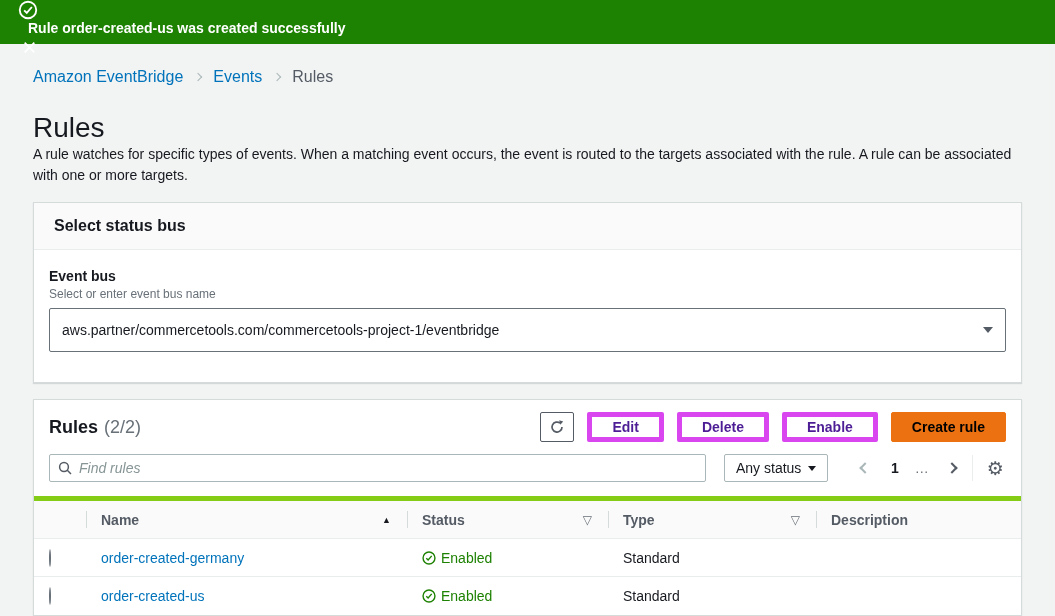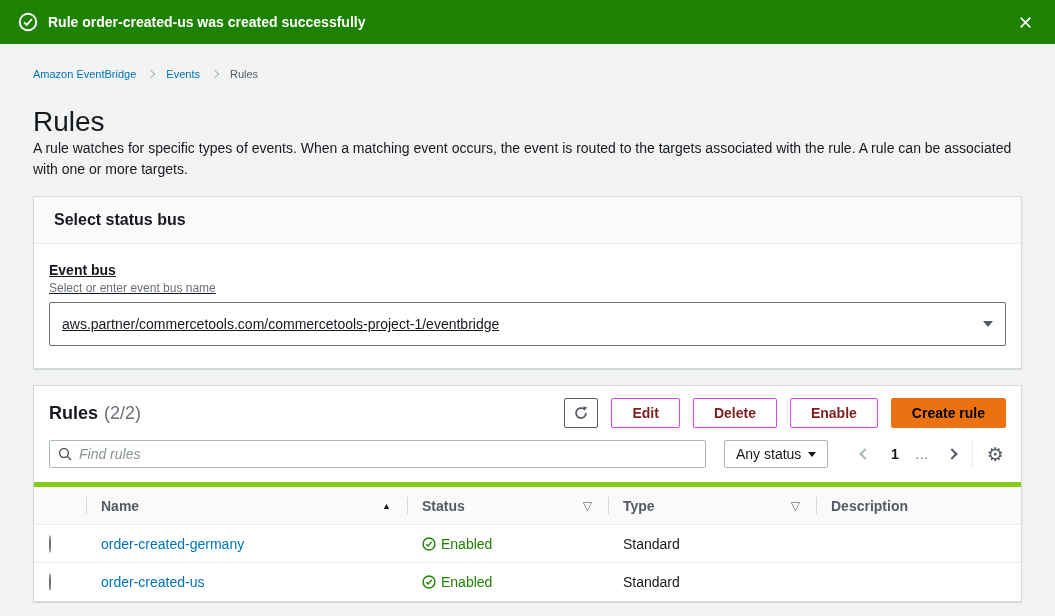--- a/index.html
+++ b/index.html
@@ -7,30 +7,30 @@
   body {
     background: #f2f3f3;
     font-family: "Liberation Sans", "DejaVu Sans", sans-serif;
     font-size: 14px;
     color: #16191f;
   }
 
   
   .banner {
     height: 44px; background: #1d8102; color: #fff;
-    display: flex; align-items: center; padding: 0 18px;
+    display: flex; align-items: flex-start; padding: 0 18px; flex-direction: column;
   }
   .banner-msg { font-weight: bold; font-size: 14px; margin-left: 10px; flex: 1; }
   .banner-close { display: flex; align-items: center; cursor: pointer; padding: 4px; }
 
   
   .content { padding: 0 33px; }
 
   
-  .breadcrumb { display: flex; align-items: center; gap: 10px; padding-top: 24px; font-size: 11px; }
+  .breadcrumb { display: flex; align-items: center; gap: 10px; padding-top: 24px; font-size: 16px; }
   .crumb-link { color: #0073bb; text-decoration: none; cursor: pointer; }
   .crumb-current { color: #545b64; }
   .chev {
     display: inline-block; width: 6px; height: 6px;
     border-top: 1.5px solid #aab7b8; border-right: 1.5px solid #aab7b8;
     transform: rotate(45deg); margin: 0 2px;
   }
 
   
   .page-title { font-size: 28px; font-weight: 400; color: #16191f; margin-top: 26px; }
@@ -38,21 +38,21 @@
 
   
   .card {
     background: #fff; border: 1px solid #d5dbdb; margin-top: 16px;
     box-shadow: 0 1px 1px 0 rgba(0,28,36,0.12);
   }
   .card-header {
     background: #fafafa; border-bottom: 1px solid #eaeded;
     padding: 14px 20px; font-size: 16px; font-weight: bold;
   }
-  .card1-body { padding: 18px 15px 22px; text-decoration: underline; }
+  .card1-body { padding: 18px 15px 30px; }
   .field-label { font-weight: bold; font-size: 14px; }
   .field-sublabel { font-size: 12px; color: #687078; margin-top: 3px; }
   .select-box {
     margin-top: 7px; height: 44px; border: 1px solid #687078; border-radius: 2px;
     background: #fff; display: flex; align-items: center; justify-content: space-between;
     padding: 0 12px; cursor: pointer;
   }
   .caret-down {
     width: 0; height: 0; border-left: 5px solid transparent;
     border-right: 5px solid transparent; border-top: 6px solid #545b64;
@@ -66,21 +66,21 @@
   .rules-title { font-size: 18px; font-weight: bold; }
   .rules-count { font-size: 18px; font-weight: 400; color: #687078; margin-left: 6px; }
   .btn-row { display: flex; align-items: center; gap: 13px; }
   .btn {
     height: 30px; border-radius: 2px; font-weight: bold; font-size: 14px;
     display: inline-flex; align-items: center; justify-content: center;
     padding: 0 20px; background: #fff; cursor: pointer;
     font-family: "Liberation Sans", "DejaVu Sans", sans-serif;
   }
   .btn-refresh { width: 34px; padding: 0; border: 1px solid #545b64; }
-  .btn-disabled { border: 1px solid #d946ef; color: #7f1d1d; cursor: default; }
+  .btn-disabled { border: 5px solid #d946ef; color: #4c1d95; cursor: default; }
   .btn-primary { background: #ec7211; border: 1px solid #ec7211; color: #000000; }
 
   
   .filter-row { display: flex; align-items: center; padding: 4px 15px 14px; }
   .search-box {
     flex: 0 0 657px; height: 28px; border: 1px solid #aab7b8; border-radius: 2px;
     display: flex; align-items: center; padding: 0 8px; background: #fff;
   }
   .search-box input {
     border: none; outline: none; flex: 1; margin-left: 7px; font-size: 14px;

